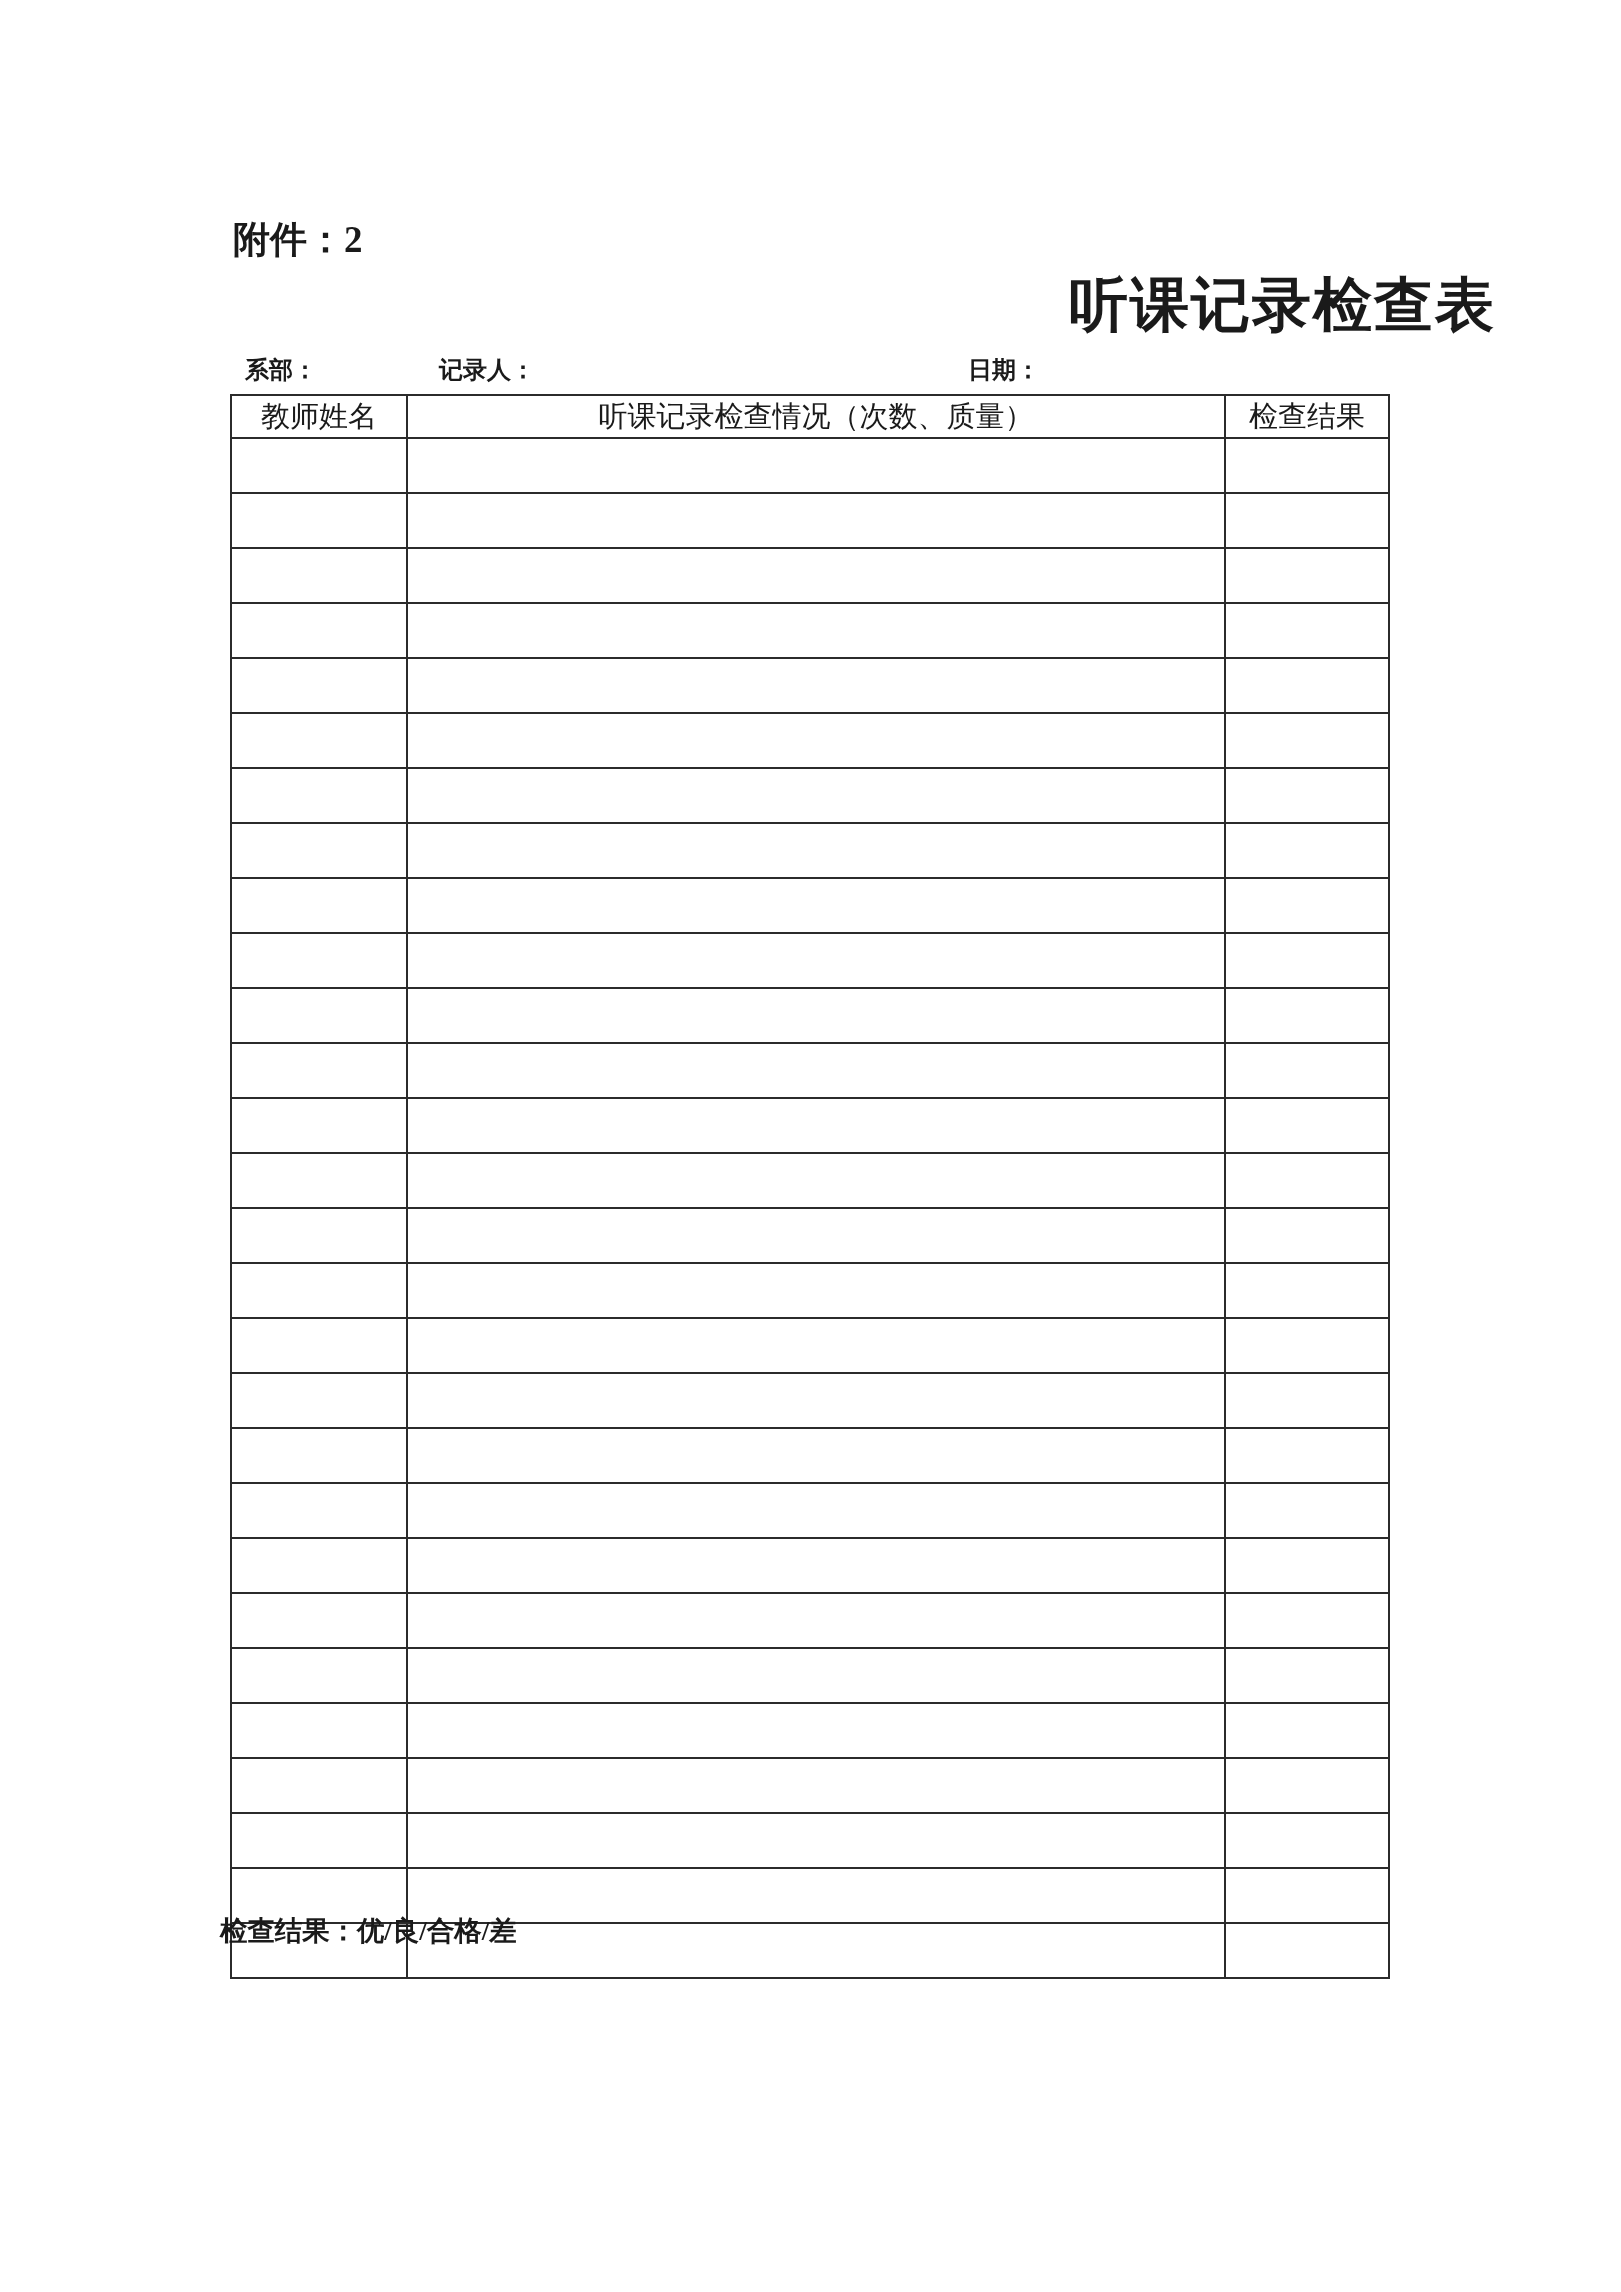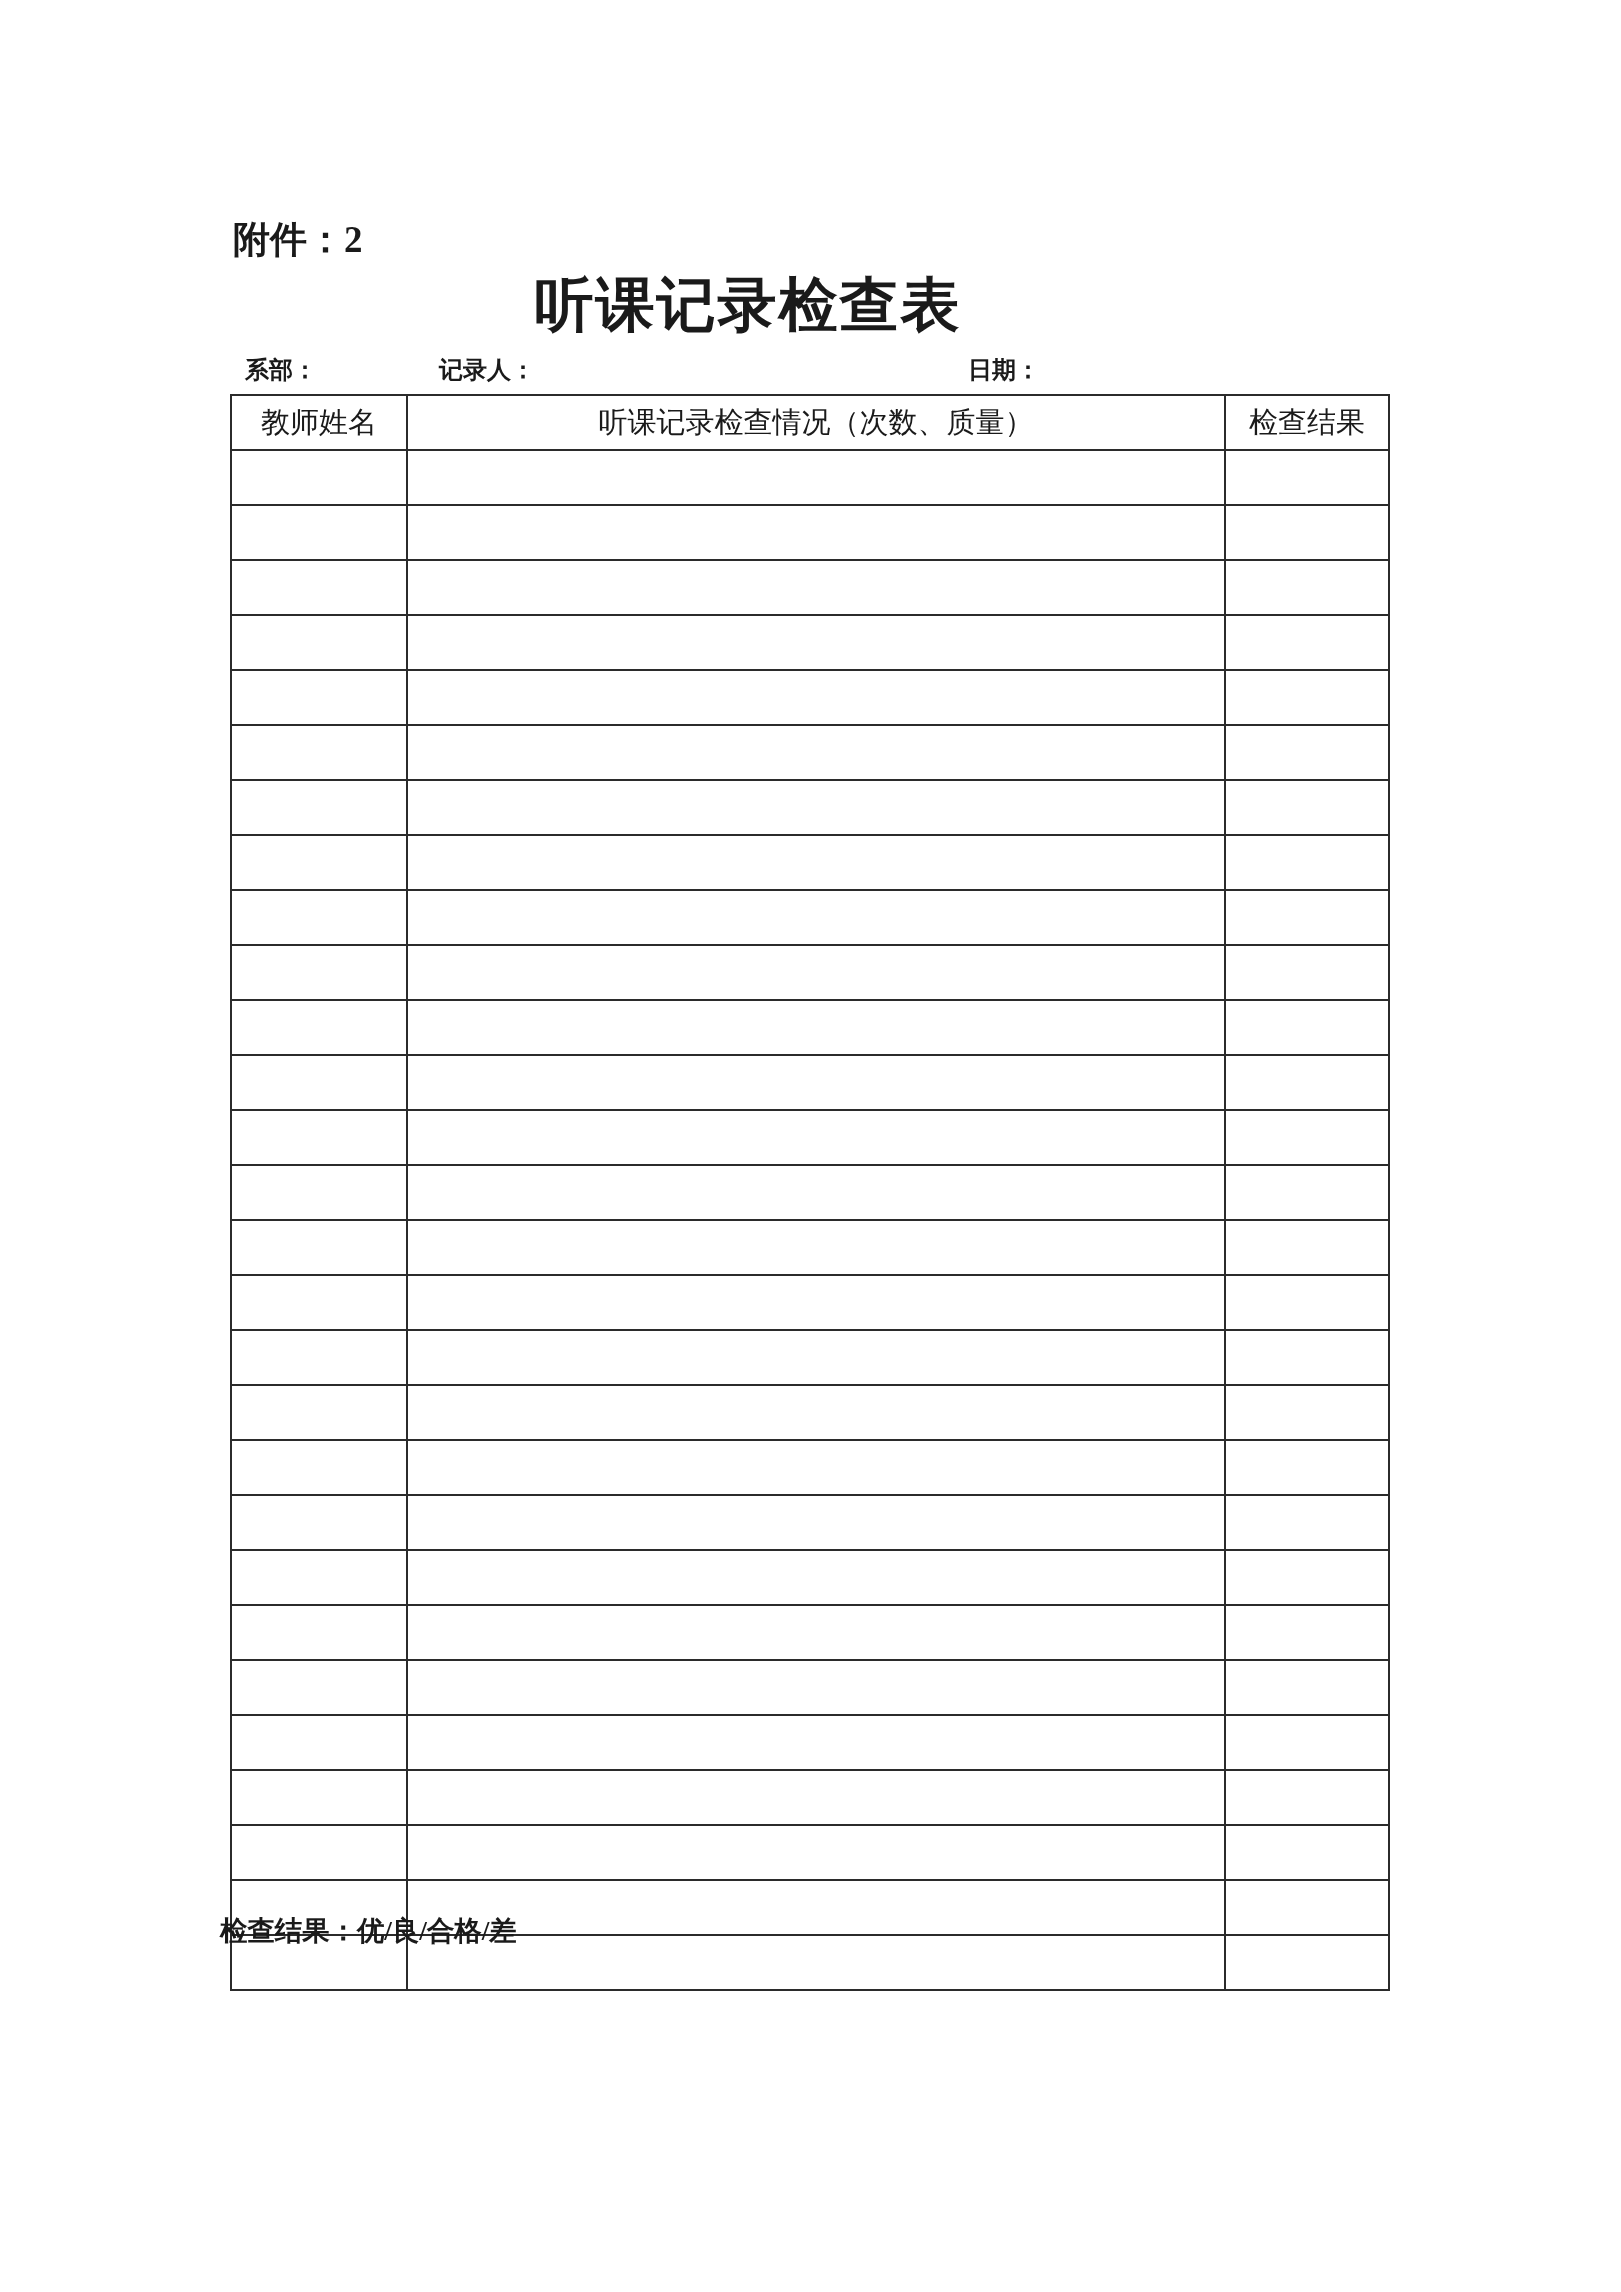--- a/index.html
+++ b/index.html
@@ -14,41 +14,41 @@
     background:var(--bg);
     color:var(--ink);
     font-family:"Liberation Serif","DejaVu Serif",serif;
     position:relative;
     overflow:hidden;
   }
   .abs{position:absolute;line-height:1;white-space:nowrap;font-weight:bold;}
 
   .attachment{left:233px;top:221px;font-size:37px;}
 
-  .title-wrap{left:0;top:276px;width:1496px;text-align:center;}
+  .title-wrap{left:0;top:276px;width:1496px;text-align:right;}
   .title{font-size:59px;line-height:1;letter-spacing:2px;}
 
   .meta{top:358px;font-size:24px;}
   .meta-department{left:245px;}
   .meta-recorder{left:439px;}
   .meta-date{left:968px;}
   .meta .blank{display:inline-block;min-width:39px;}
 
   table.sheet{
     position:absolute;left:230px;top:394px;
     width:1159px;
     border-collapse:collapse;
     table-layout:fixed;
   }
   table.sheet th, table.sheet td{
     border:2px solid var(--line);
     padding:0;
     vertical-align:middle;
   }
-  table.sheet thead tr{height:55px;}
+  table.sheet thead tr{height:43px;}
   table.sheet thead th{
     font-size:29px;
     font-weight:normal;
     text-align:center;
   }
   table.sheet tbody tr{height:55px;}
   table.sheet tbody td{
     font-size:27.4px;
     text-align:center;
   }

